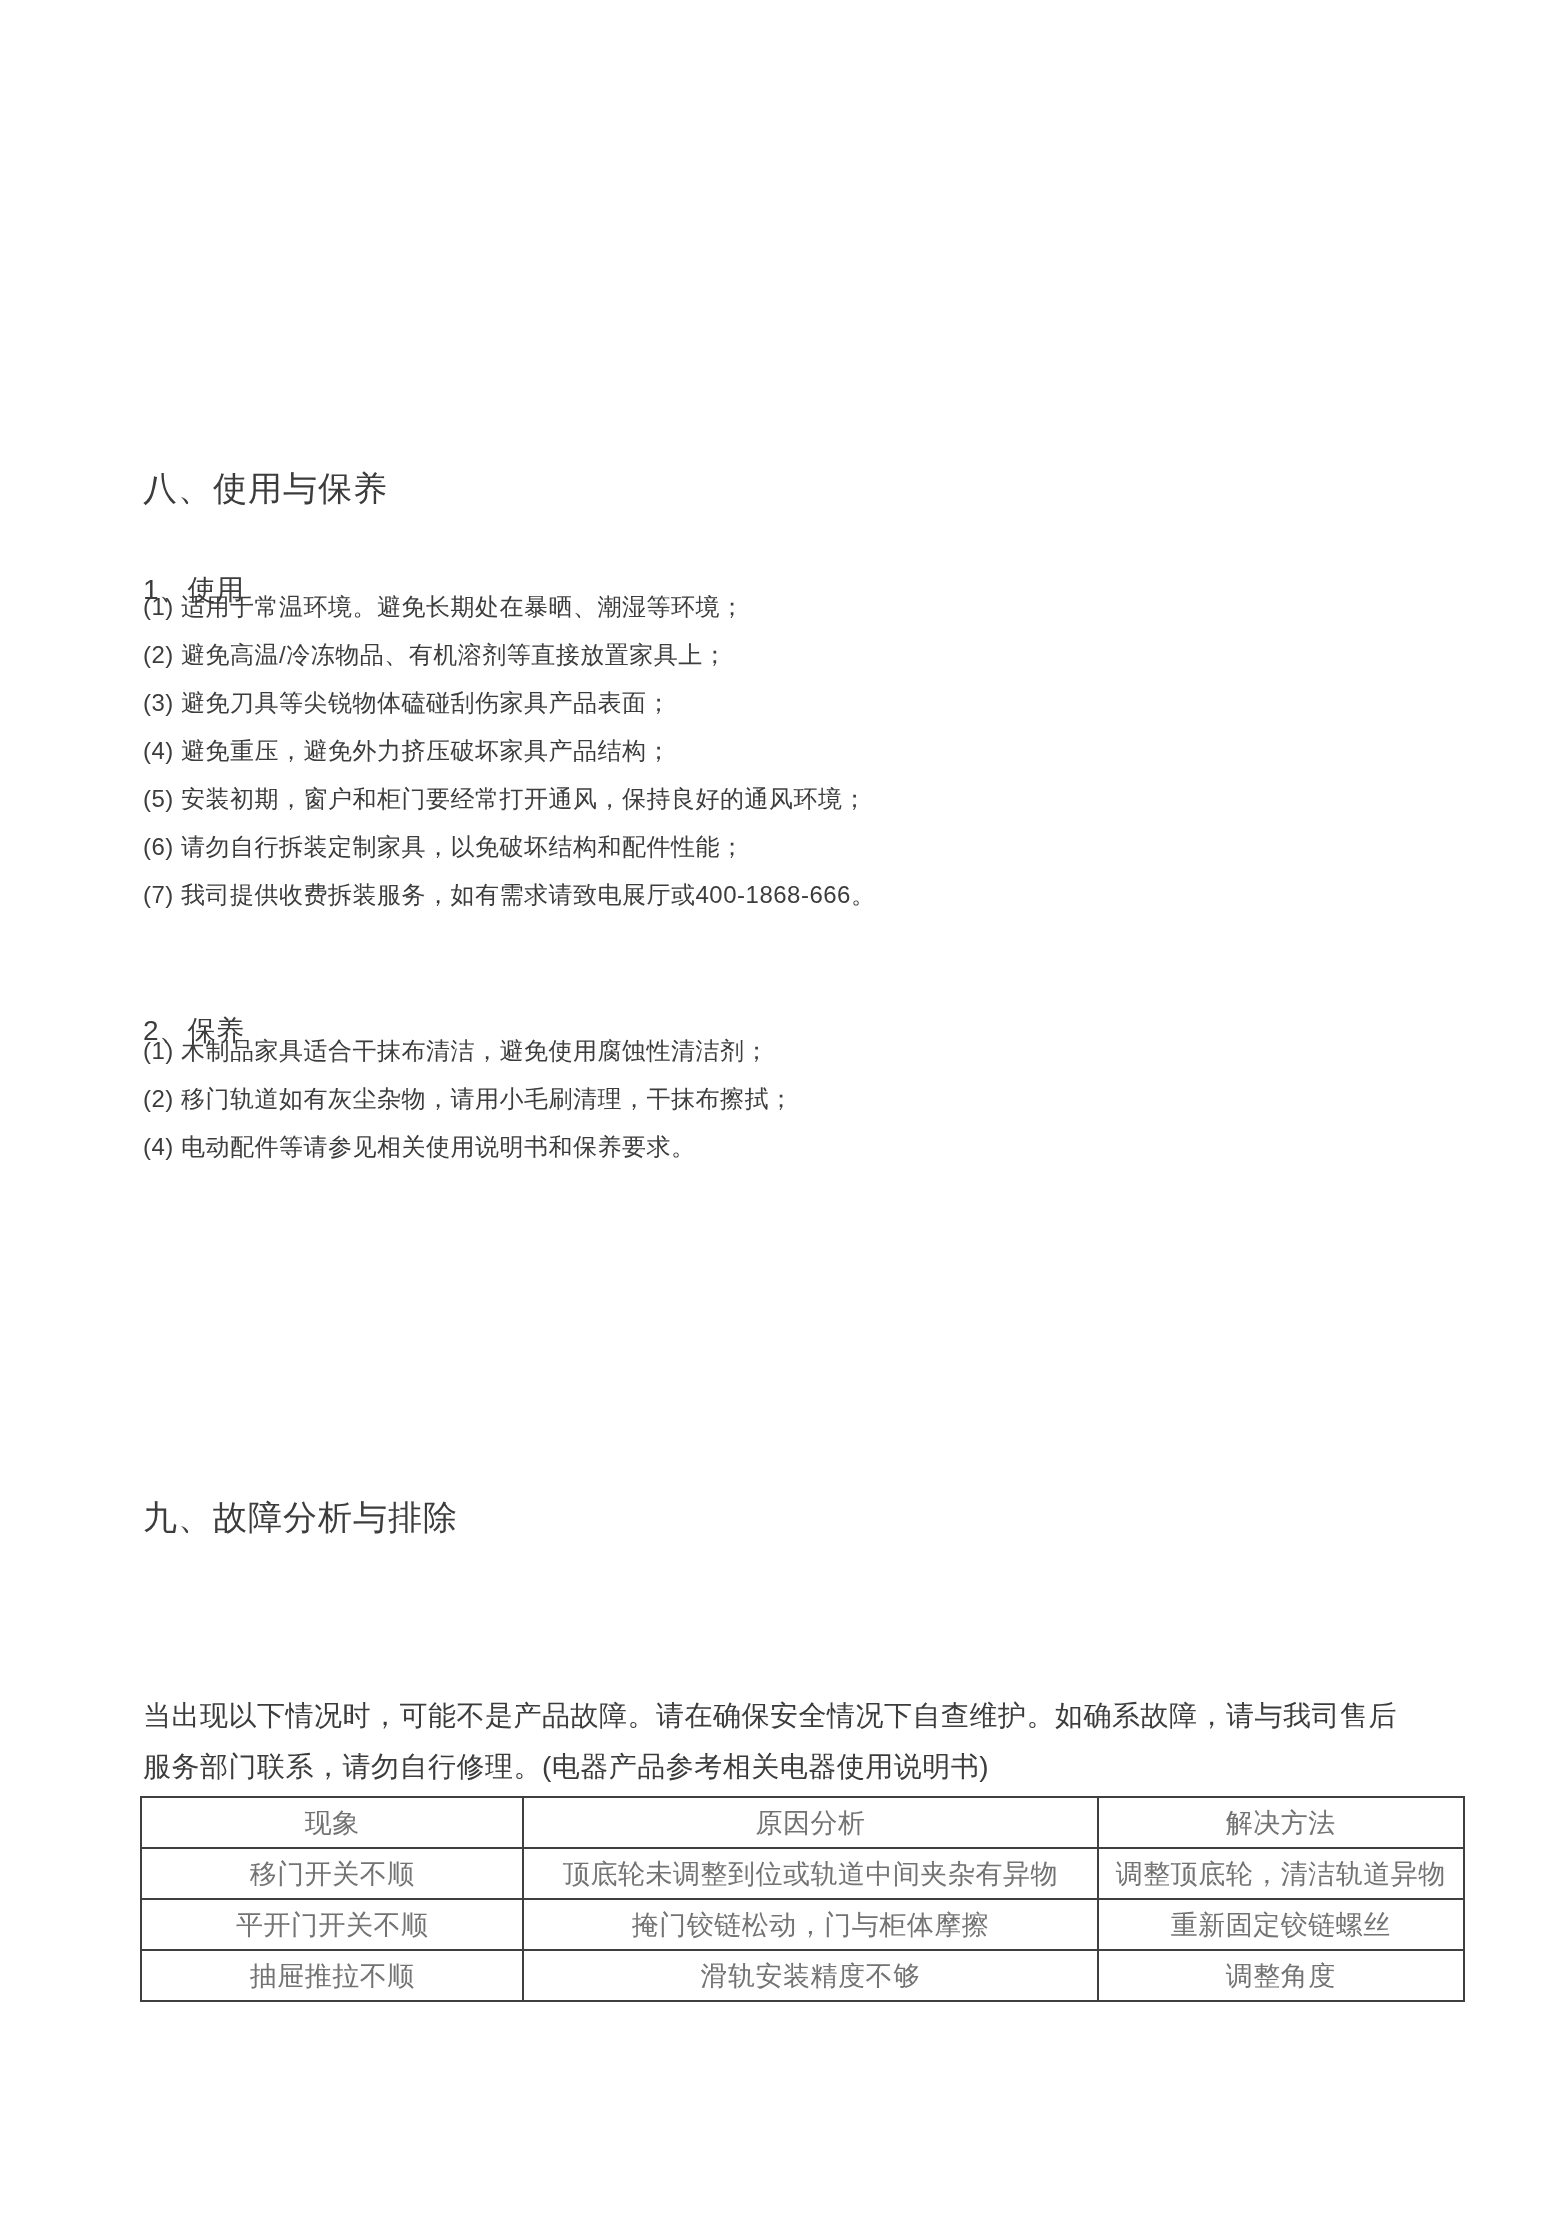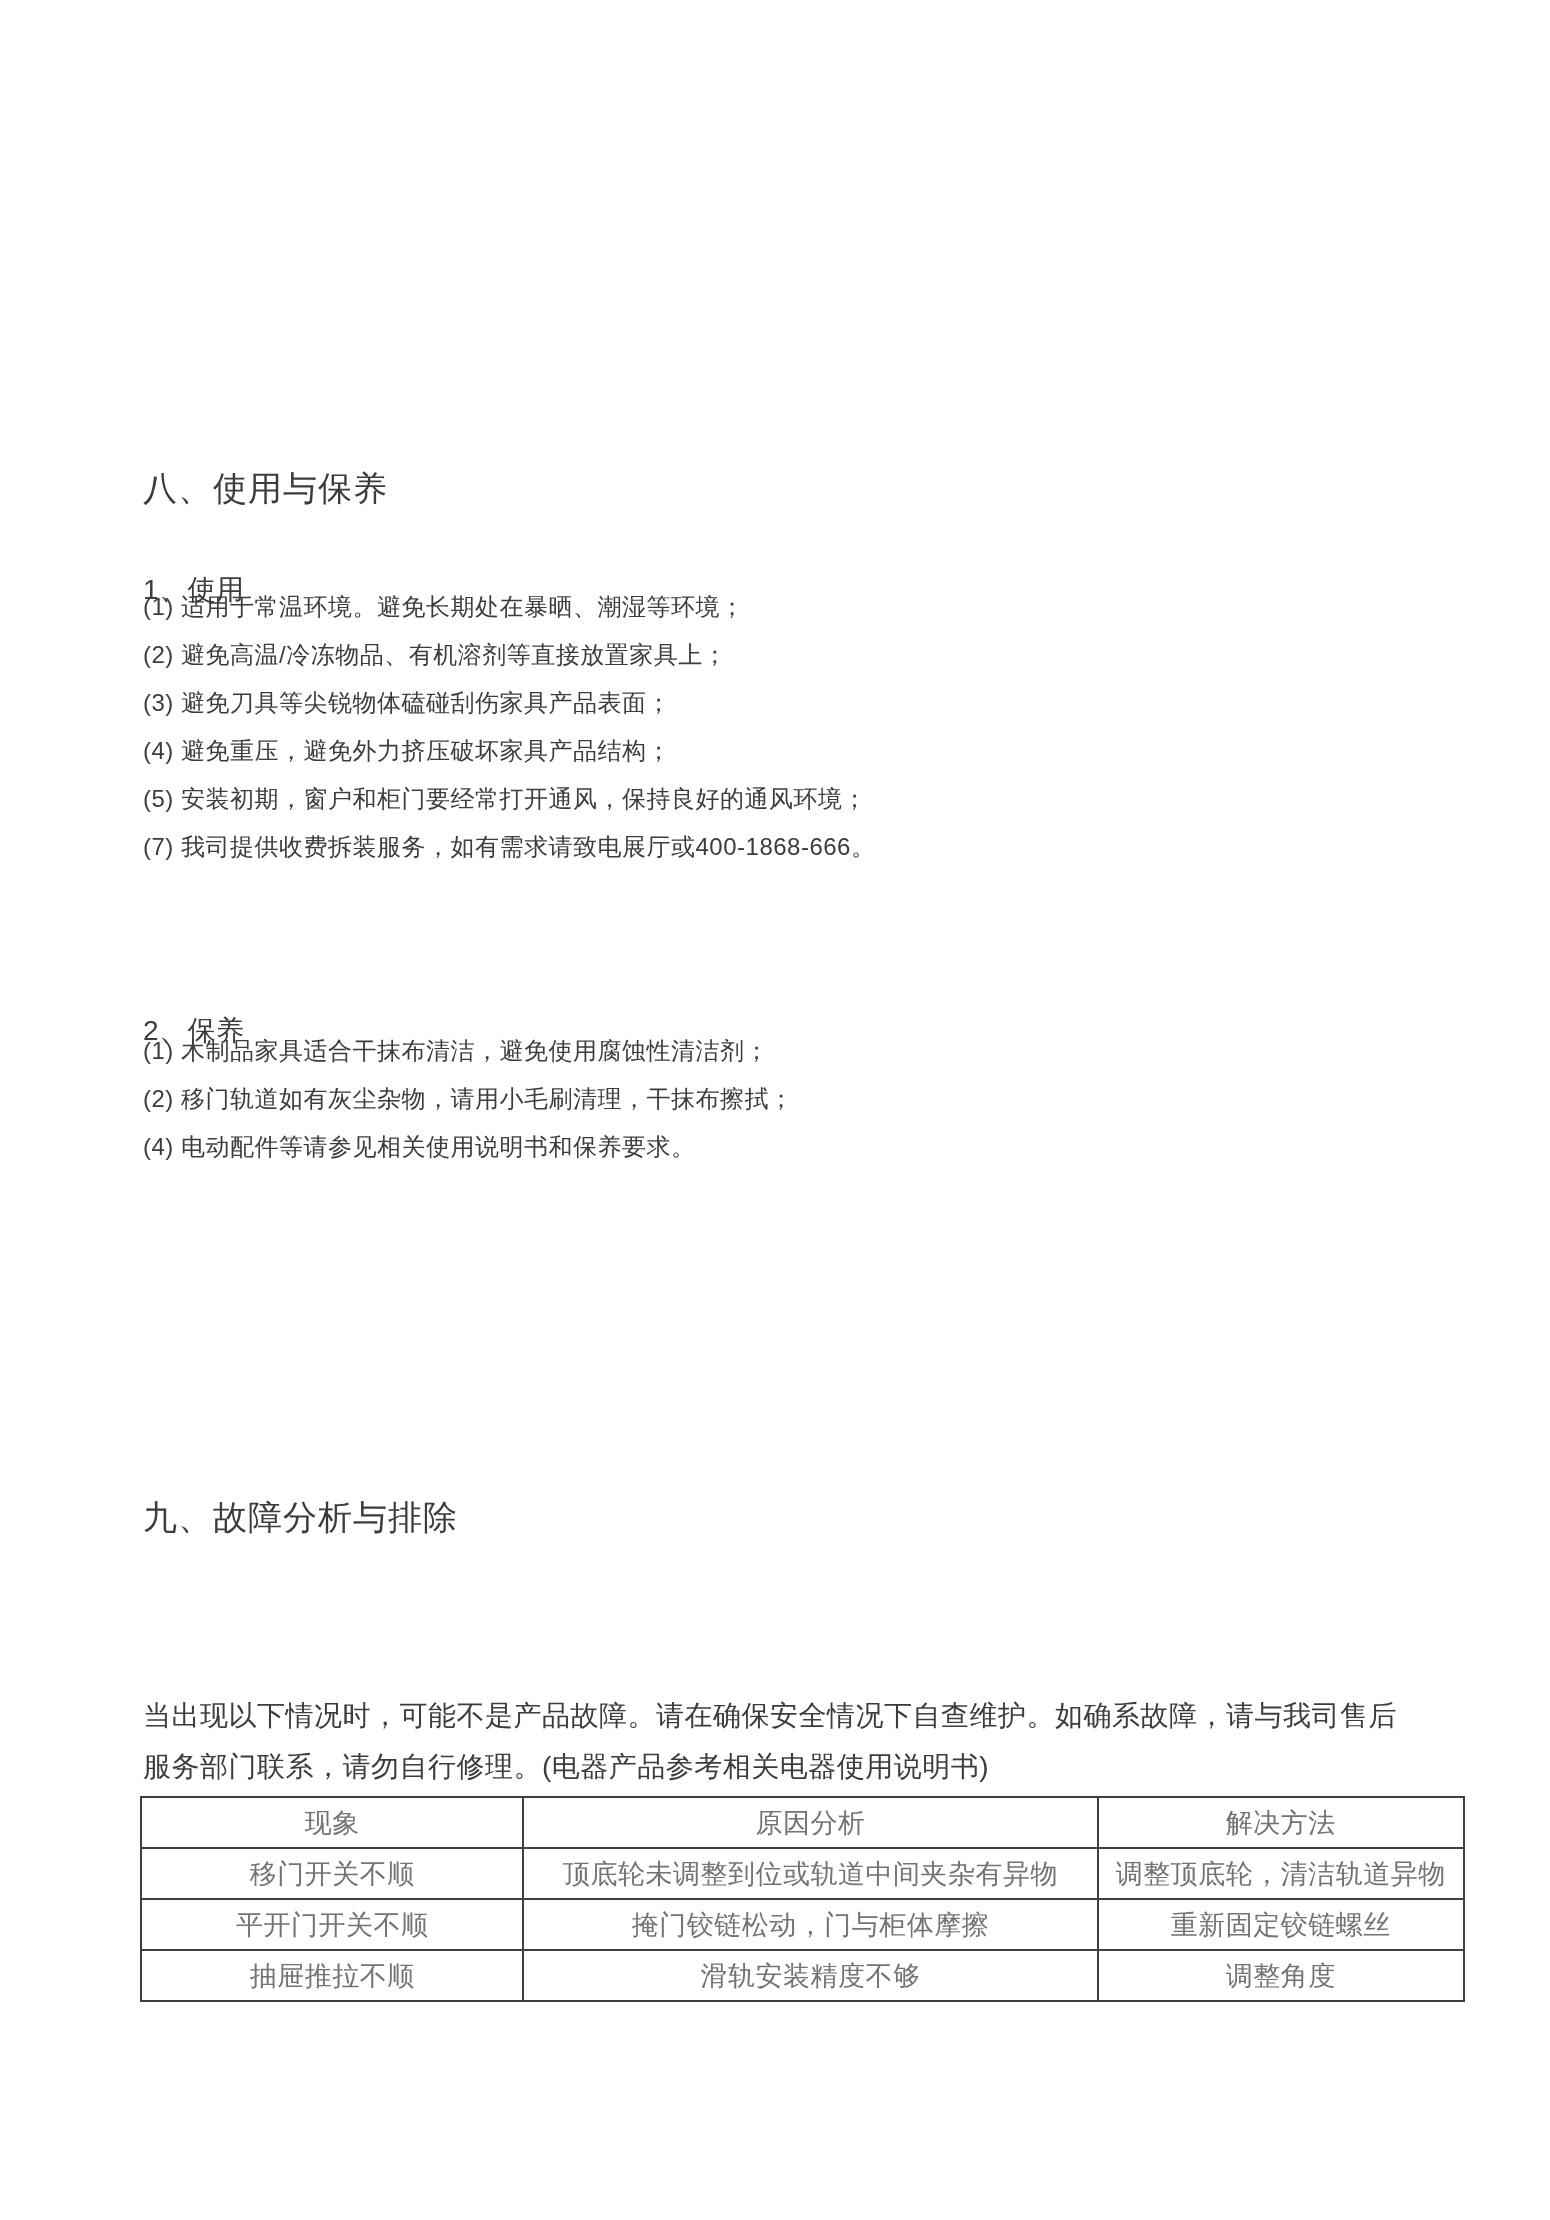--- a/index.html
+++ b/index.html
@@ -92,20 +92,21 @@
     <li>(1) 适用于常温环境。避免长期处在暴晒、潮湿等环境；</li>
 
     <li>(2) 避免高温/冷冻物品、有机溶剂等直接放置家具上；</li>
 
     <li>(3) 避免刀具等尖锐物体磕碰刮伤家具产品表面；</li>
 
     <li>(4) 避免重压，避免外力挤压破坏家具产品结构；</li>
 
     <li>(5) 安装初期，窗户和柜门要经常打开通风，保持良好的通风环境；</li>
 
+    <li>(6) 请勿自行拆装定制家具，以免破坏结构和配件性能；</li>
 
     <li>(7) 我司提供收费拆装服务，如有需求请致电展厅或400-1868-666。</li>
   </ul>
 
 <h2 id="sub-care" class="abs sub-heading">2、保养</h2>
 
 <ul id="care-list" class="abs doc-list">
 
     <li>(1) 木制品家具适合干抹布清洁，避免使用腐蚀性清洁剂；</li>
 

